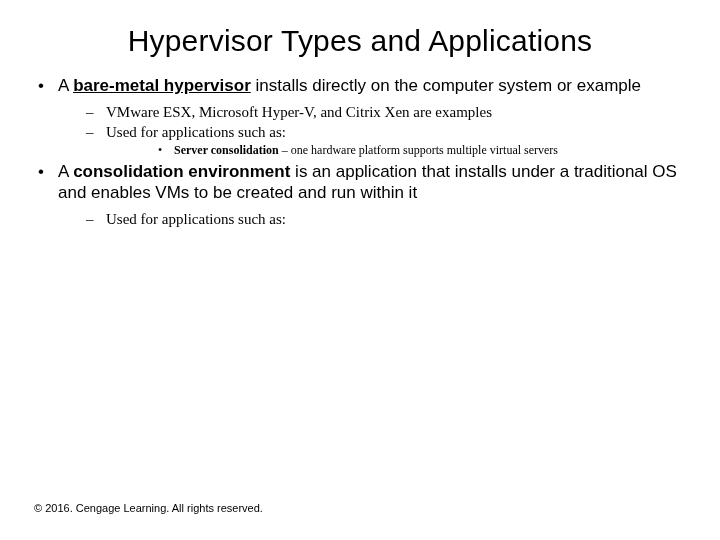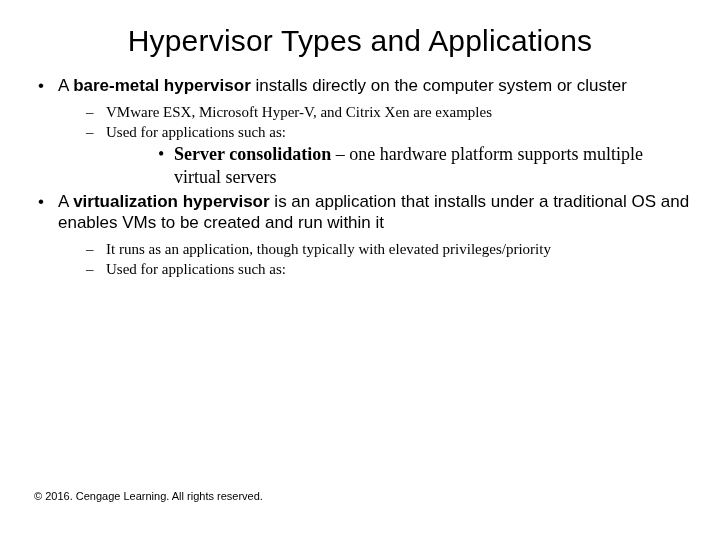--- a/index.html
+++ b/index.html
@@ -54,66 +54,65 @@
     content: "–";
     position: absolute;
     left: 28px;
     top: 0;
   }
   .lvl3 {
     margin-top: 2px;
     margin-bottom: 4px;
   }
   .lvl3 > li {
-    font-size: 18px;
+    font-size: 12px;
     line-height: 1.25;
     margin-bottom: 1px;
     padding-left: 68px;
     position: relative;
   }
   .lvl3 > li::before {
     content: "•";
     position: absolute;
     left: 52px;
     top: 0;
   }
   .b { font-weight: 700; }
-  .u { }
+  .u { text-decoration: underline; }
   .footer {
     position: absolute;
     left: 34px;
-    bottom: 38px;
+    bottom: 26px;
     font-size: 11px;
   }
 </style>
 </head>
 <body>
 
 <div class="slide">
   <h1 class="title">Hypervisor Types and Applications</h1>
 
   <ul class="lvl1">
 
     <li>
-      <span>A </span><span class="b u">bare-metal hypervisor</span><span> installs directly on the computer system or cluster</span>
+      <span>A </span><span class="b u">bare-metal hypervisor</span><span> installs directly on the computer system or example</span>
       <ul class="lvl2">
         <li>VMware ESX, Microsoft Hyper-V, and Citrix Xen are examples</li>
         <li>
           <span>Used for applications such as:</span>
           <ul class="lvl3">
             <li><span class="b">Server consolidation</span><span> – one hardware platform supports multiple virtual servers</span></li>
           </ul>
         </li>
       </ul>
     </li>
 
     <li>
-      <span>A </span><span class="b">virtualization hypervisor</span><span> is an application that installs under a traditional OS and enables VMs to be created and run within it</span>
+      <span>A </span><span class="b">consolidation environment</span><span> is an application that installs under a traditional OS and enables VMs to be created and run within it</span>
       <ul class="lvl2">
-        <li>It runs as an application, though typically with elevated privileges/priority</li>
         <li>
           <span>Used for applications such as:</span>
         </li>
       </ul>
     </li>
 
   </ul>
 
   <div class="footer">© 2016. Cengage Learning. All rights reserved.</div>
 </div>

